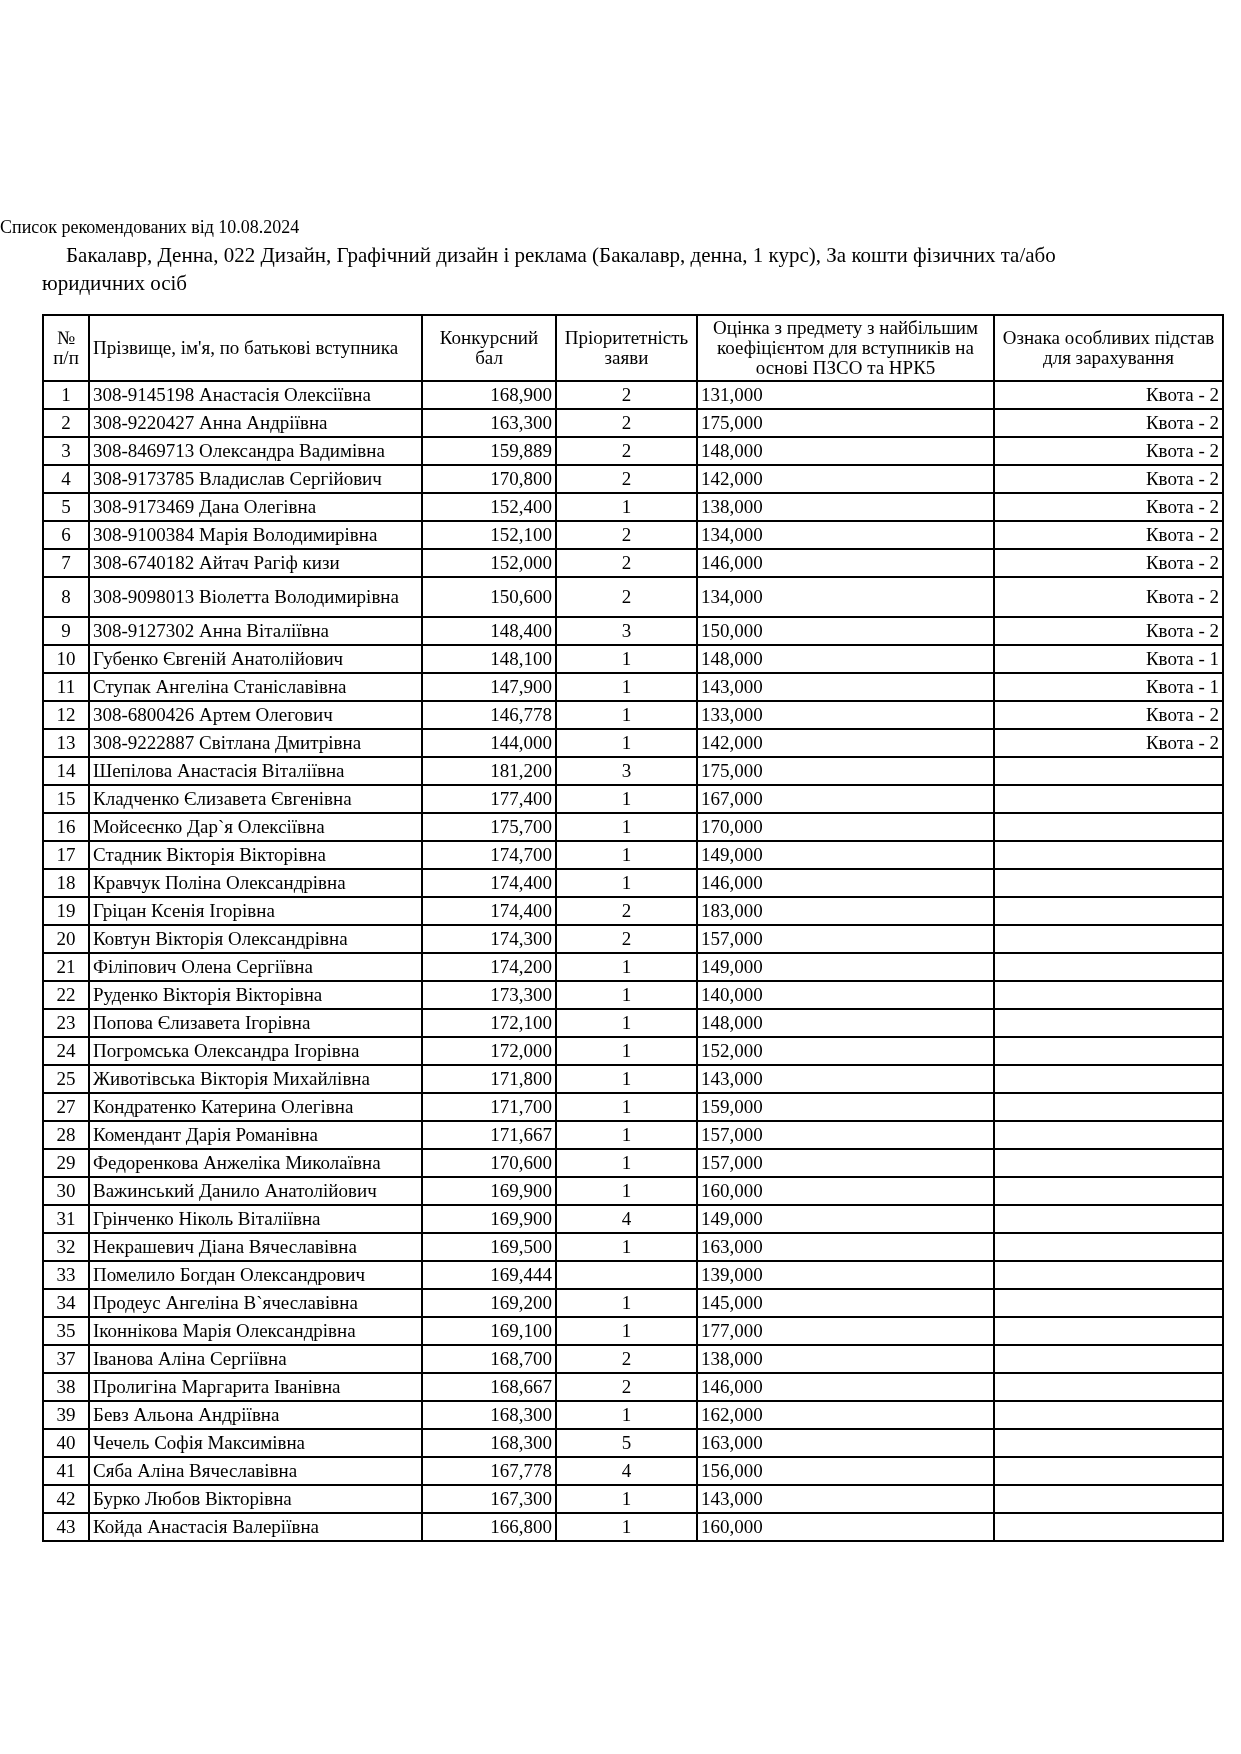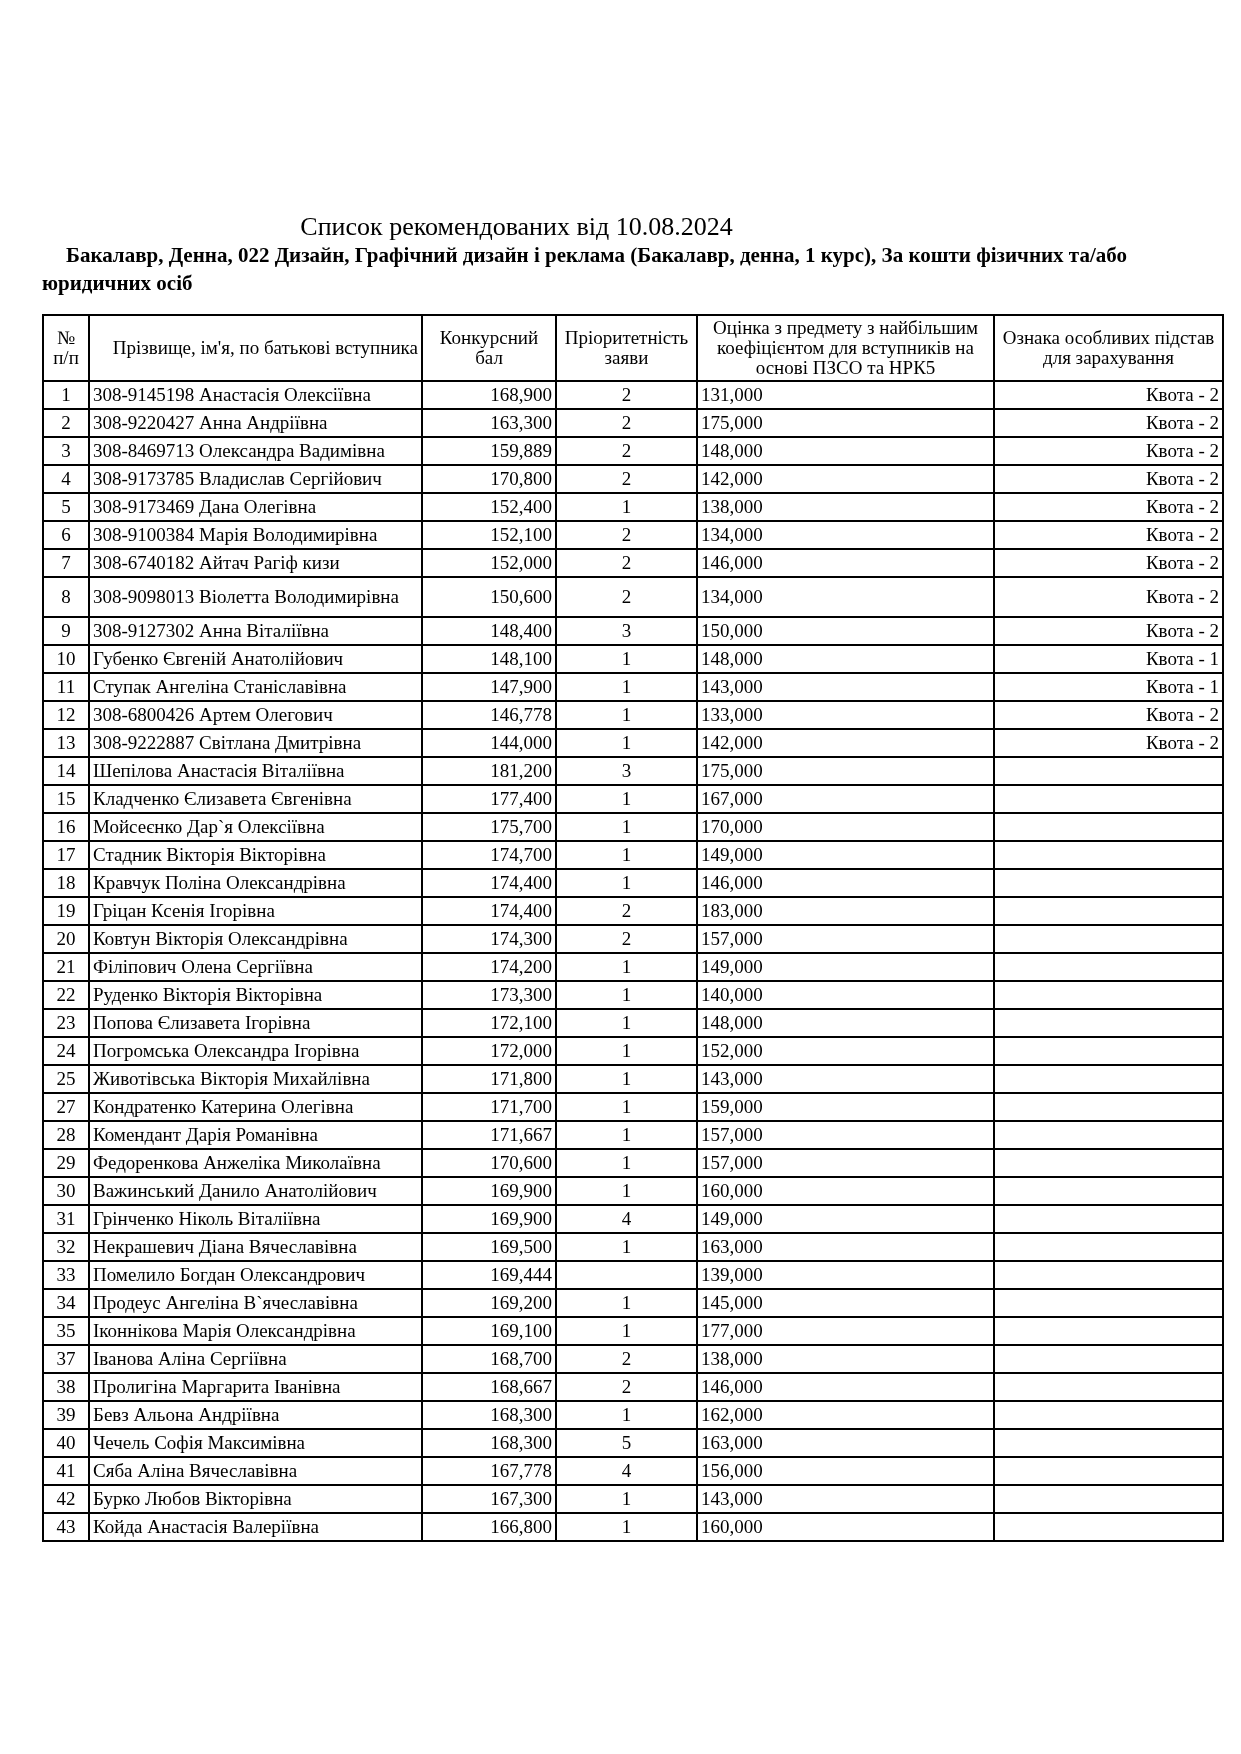--- a/index.html
+++ b/index.html
@@ -1,30 +1,30 @@
 <!DOCTYPE html>
 <html><head>
 <meta charset="utf-8">
 <style>
   html, body { margin: 0; padding: 0; background: #ffffff; }
   body { width: 1241px; height: 1754px; position: relative; font-family: "Liberation Serif", "DejaVu Serif", serif; color: #000; }
-  .title { position: absolute; top: 215px; left: 0; width: 1033px; text-align: center; font-size: 26px; line-height: 24px; }
-  .subtitle { position: absolute; top: 241px; left: 42px; width: 1120px; font-size: 21px; font-weight: bold; line-height: 28px; text-indent: 24px; }
+  .title { position: absolute; top: 215px; left: 0; width: 1033px; text-align: left; font-size: 18px; line-height: 24px; }
+  .subtitle { position: absolute; top: 241px; left: 42px; width: 1120px; font-size: 21px; font-weight: normal; line-height: 28px; text-indent: 24px; }
   table { position: absolute; top: 314px; left: 42px; border-collapse: collapse; table-layout: fixed; width: 1180px; font-size: 19px; }
   th, td { border: 2px solid #000; padding: 0 3px; line-height: 20px; overflow: hidden; }
   th { font-weight: normal; height: 64px; text-align: center; vertical-align: middle; }
   td { height: 26px; vertical-align: middle; }
   td.num { text-align: center; }
   td.name { text-align: left; white-space: normal; }
   td.score { text-align: right; }
   td.prio { text-align: center; }
   td.subj { }
   td.mark { text-align: right; }
   tr.tall td { height: 38px; }
-  th.name-h { text-align: right; margin-top: 32px; }
+  th.name-h { text-align: left; margin-top: 32px; }
 </style>
 </head>
 <body>
 
 <div class="title">Список рекомендованих від 10.08.2024</div>
 <div class="subtitle">Бакалавр, Денна, 022 Дизайн, Графічний дизайн і реклама (Бакалавр, денна, 1 курс), За кошти фізичних та/або юридичних осіб</div>
 
 <table>
   <colgroup>
     <col style="width:46px">

